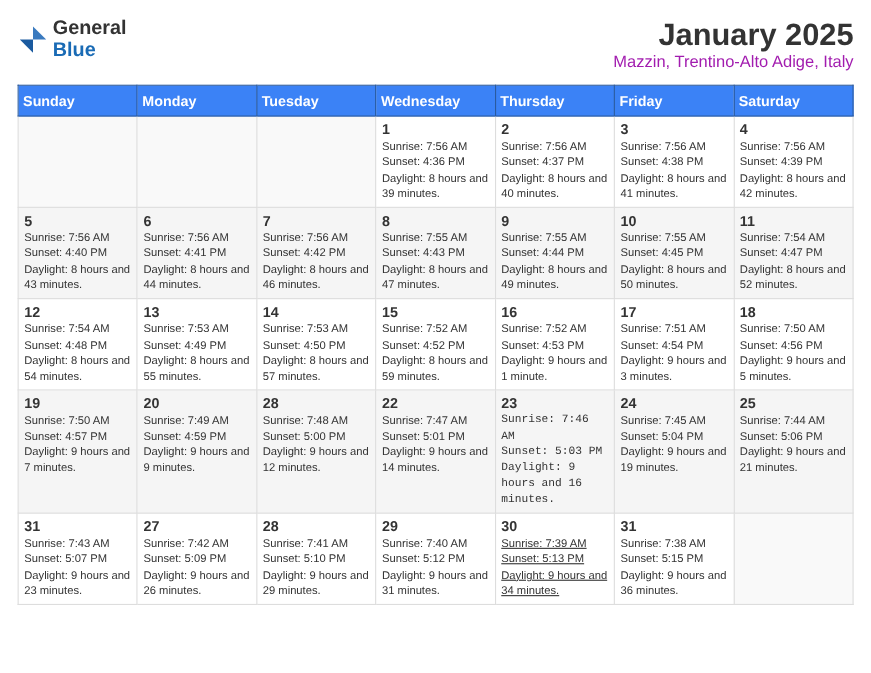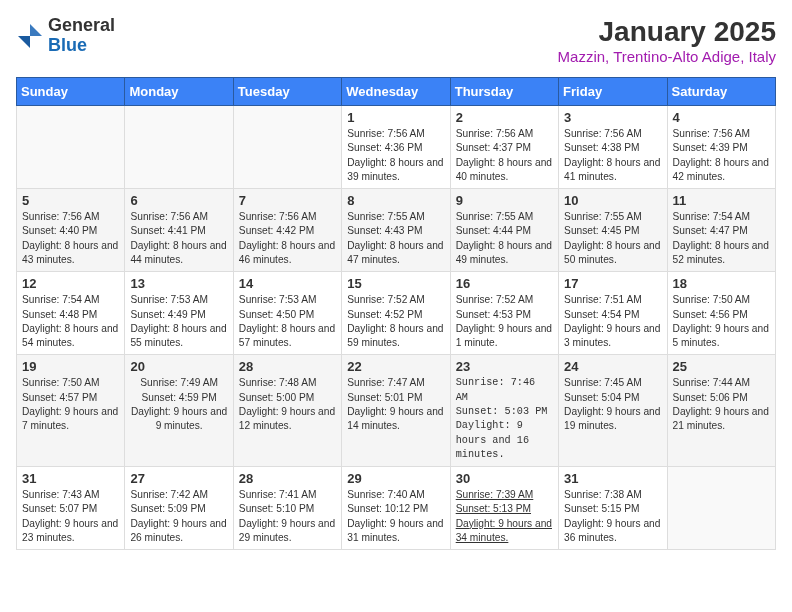--- a/index.html
+++ b/index.html
@@ -247,21 +247,21 @@
       </tr>
       <tr class="row-4">
         <td>
           <span class="day-number">19</span>
           <div class="day-info" style="white-space: pre-line;">Sunrise: 7:50 AM
 Sunset: 4:57 PM
 Daylight: 9 hours and 7 minutes.</div>
         </td>
         <td>
           <span class="day-number">20</span>
-          <div class="day-info" style="white-space: pre-line; text-align: center;">Sunrise: 7:49 AM
+          <div class="day-info" style="white-space: pre-line;">Sunrise: 7:49 AM
 Sunset: 4:59 PM
 Daylight: 9 hours and 9 minutes.</div>
         </td>
         <td>
           <span class="day-number">28</span>
           <div class="day-info" style="white-space: pre-line;">Sunrise: 7:48 AM
 Sunset: 5:00 PM
 Daylight: 9 hours and 12 minutes.</div>
         </td>
         <td>
@@ -304,21 +304,21 @@
         </td>
         <td>
           <span class="day-number">28</span>
           <div class="day-info" style="white-space: pre-line;">Sunrise: 7:41 AM
 Sunset: 5:10 PM
 Daylight: 9 hours and 29 minutes.</div>
         </td>
         <td>
           <span class="day-number">29</span>
           <div class="day-info" style="white-space: pre-line;">Sunrise: 7:40 AM
-Sunset: 10:12 PM
+Sunset: 5:12 PM
 Daylight: 9 hours and 31 minutes.</div>
         </td>
         <td>
           <span class="day-number">30</span>
           <div class="day-info" style="white-space: pre-line; text-decoration: underline;">Sunrise: 7:39 AM
 Sunset: 5:13 PM
 Daylight: 9 hours and 34 minutes.</div>
         </td>
         <td>
           <span class="day-number">31</span>

